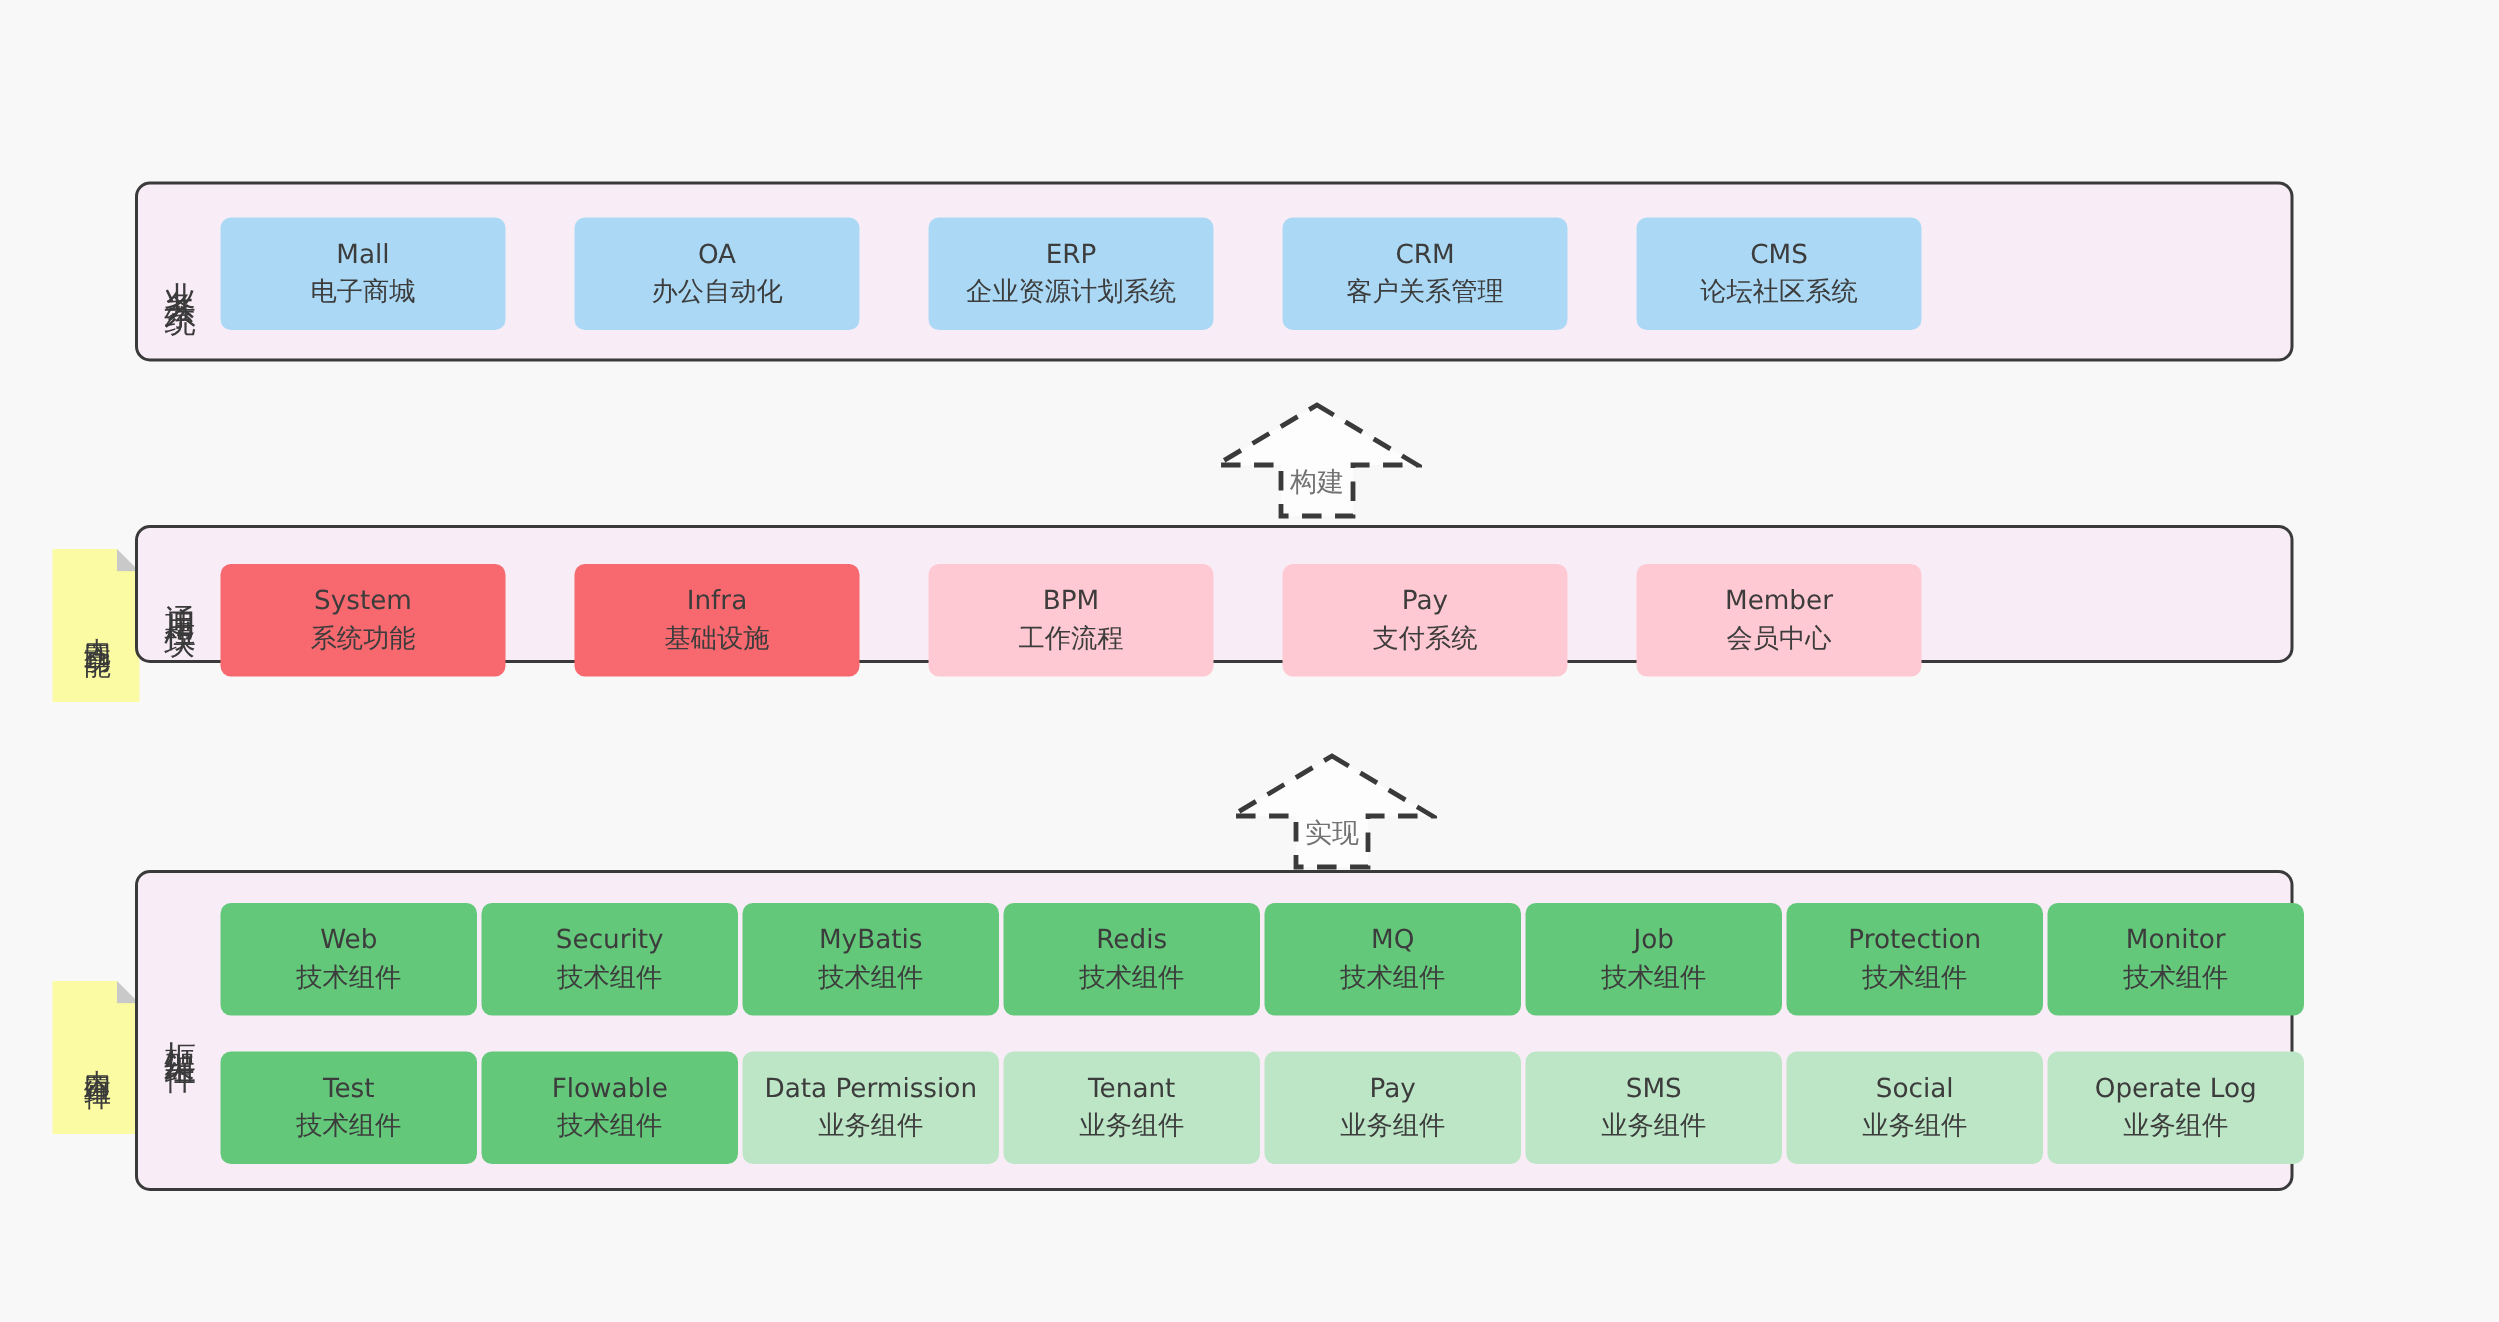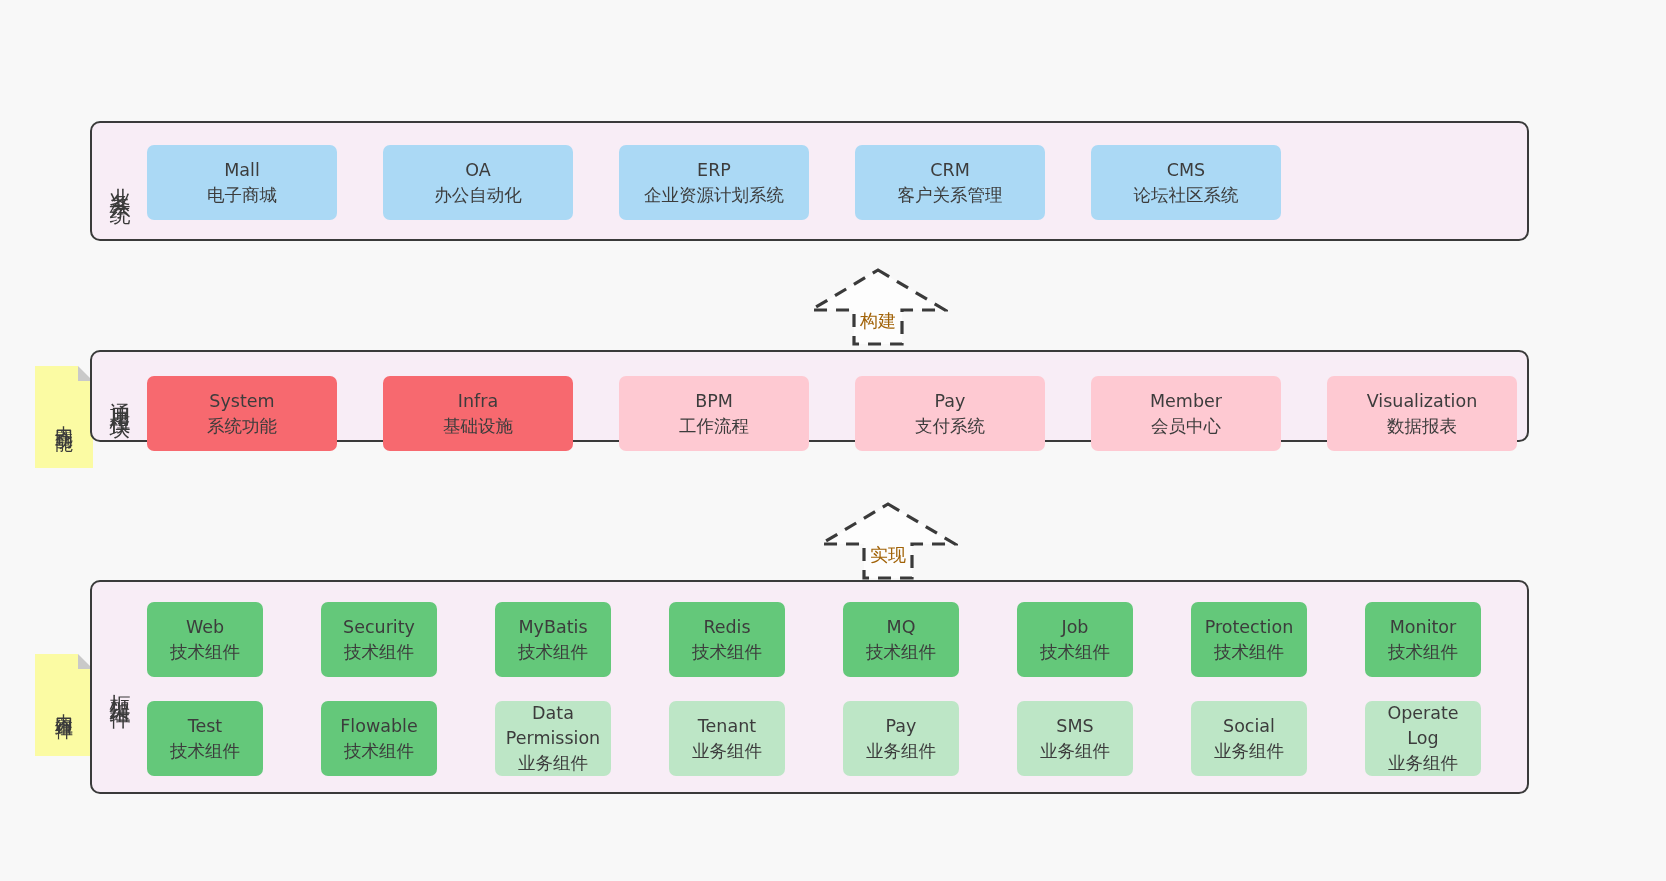--- a/index.html
+++ b/index.html
@@ -25,21 +25,21 @@
   }
   
   .box{
     position:absolute;height:75px;border-radius:7px;
     display:flex;flex-direction:column;justify-content:center;align-items:center;
     text-align:center;font-size:17.5px;line-height:1.42;
     padding:0 8px;box-sizing:border-box;
   }
   .box-wide{width:190px;top:22px;}
   #sec-modules .box-wide{top:24px;}
-  .box-sm{width:116px;align-items:center;}
+  .box-sm{width:171px;align-items:center;}
   .row-a .box-sm{top:20px;}
   .row-b .box-sm{top:119px;}
   .box-name,.box-desc{display:block;}
   [data-variant="blue"]{background:#abd9f5;}
   [data-variant="red"]{background:#f7696f;}
   [data-variant="pink"]{background:#fec9d2;}
   [data-variant="green"]{background:#64c87a;}
   [data-variant="green-light"]{background:#bde6c6;}
   
   .sticky{
@@ -63,21 +63,21 @@
   .arrow{position:absolute;width:140px;height:78px;z-index:1;}
   #arrow-build{left:808px;top:268px;}
   #arrow-implement{left:818px;top:502px;text-align:center;}
   .arrow svg{position:absolute;left:0;top:0;}
   .arrow polygon{
     fill:#fdfdfd;stroke:#3a3a3a;stroke-width:3.2;
     stroke-dasharray:13 9;
   }
   .arrow-label{
     position:absolute;left:50%;top:53px;transform:translate(-50%,-50%);
-    background:#fdfdfd;padding:1px 3px;font-size:18px;color:#a16207;
+    background:#fdfdfd;padding:1px 3px;font-size:18px;color:#737373;
     white-space:nowrap;
   }
 </style>
 </head>
 <body>
 
 <div class="sticky" id="sticky-modules">
   <span class="sticky-text">内置功能</span>
 </div>
 <div class="sticky" id="sticky-components">
@@ -130,24 +130,20 @@
     <span class="box-desc">工作流程</span>
   </div>
   <div class="box box-wide" style="left:763px" data-variant="pink">
     <span class="box-name">Pay</span>
     <span class="box-desc">支付系统</span>
   </div>
   <div class="box box-wide" style="left:999px" data-variant="pink">
     <span class="box-name">Member</span>
     <span class="box-desc">会员中心</span>
   </div>
-  <div class="box box-wide" style="left:1235px" data-variant="pink">
-    <span class="box-name">Visualization</span>
-    <span class="box-desc">数据报表</span>
-  </div>
 </section>
 
 <div class="arrow" id="arrow-implement">
   <svg width="140" height="78" viewBox="0 0 140 78">
     <polygon points="70,2 137,42 94,42 94,76 46,76 46,42 3,42"></polygon>
   </svg>
   <span class="arrow-label">实现</span>
 </div>
 
 <section class="panel" id="sec-components">

